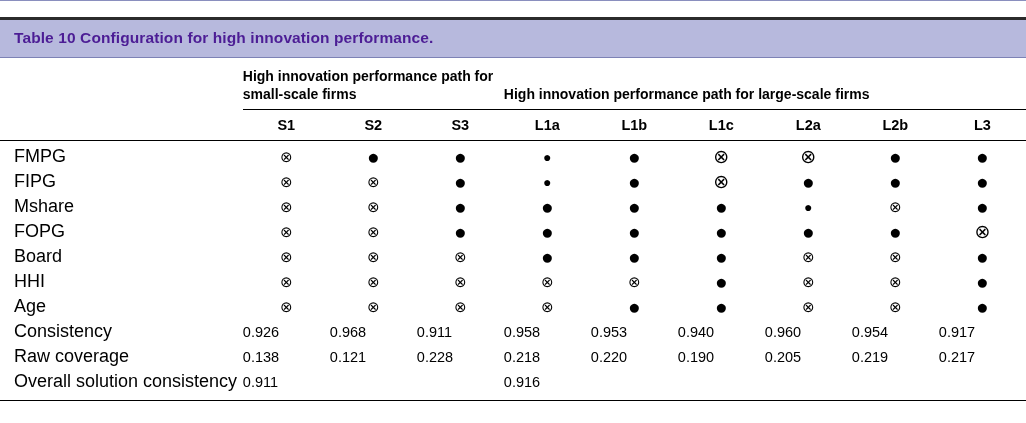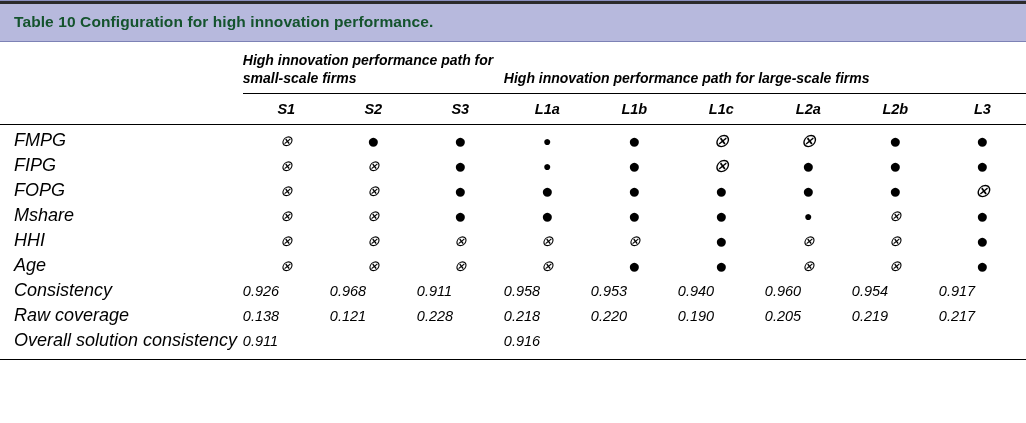--- a/index.html
+++ b/index.html
@@ -20,28 +20,28 @@
     border-top: 1px solid #8a8fbe;
   }
   .caption-bar {
     background: #b7b9dd;
     border-top: 3px solid #2b2b2b;
     border-bottom: 1px solid #7d82b5;
     padding: 9px 14px 10px 14px;
     font-weight: bold;
     font-size: 15.5px;
     letter-spacing: 0.1px;
-    color: #14532d;
+    color: #4c1d95;
+    margin-top: 16px;
   }
   table.main {
     border-collapse: collapse;
     width: 100%;
     table-layout: fixed;
     font-size: 14px;
-    font-style: italic;
   }
   col.c-label { width: 240px; }
   col.c-small { width: 86px; }
   col.c-large { width: 86px; }
 
   .grouphdr {
     font-weight: bold;
     font-size: 14px;
     text-align: left;
     vertical-align: bottom;
@@ -154,40 +154,52 @@
           <td class="cell"><span class="sym small-x">⊗</span></td>
           <td class="cell"><span class="sym big-filled">●</span></td>
           <td class="cell"><span class="sym small-filled">●</span></td>
           <td class="cell"><span class="sym big-filled">●</span></td>
           <td class="cell"><span class="sym big-x">⊗</span></td>
           <td class="cell"><span class="sym big-filled">●</span></td>
           <td class="cell"><span class="sym big-filled">●</span></td>
           <td class="cell"><span class="sym big-filled">●</span></td>
         </tr>
         <tr>
+          <td class="rowlabel">Mshare</td>
+          <td class="cell"><span class="sym small-x">⊗</span></td>
+          <td class="cell"><span class="sym small-x">⊗</span></td>
+          <td class="cell"><span class="sym big-filled">●</span></td>
+          <td class="cell"><span class="sym big-filled">●</span></td>
+          <td class="cell"><span class="sym big-filled">●</span></td>
+          <td class="cell"><span class="sym big-filled">●</span></td>
+          <td class="cell"><span class="sym small-filled">●</span></td>
+          <td class="cell"><span class="sym small-x">⊗</span></td>
+          <td class="cell"><span class="sym big-filled">●</span></td>
+        </tr>
+        <tr>
           <td class="rowlabel">FOPG</td>
           <td class="cell"><span class="sym small-x">⊗</span></td>
           <td class="cell"><span class="sym small-x">⊗</span></td>
           <td class="cell"><span class="sym big-filled">●</span></td>
           <td class="cell"><span class="sym big-filled">●</span></td>
           <td class="cell"><span class="sym big-filled">●</span></td>
           <td class="cell"><span class="sym big-filled">●</span></td>
           <td class="cell"><span class="sym big-filled">●</span></td>
           <td class="cell"><span class="sym big-filled">●</span></td>
           <td class="cell"><span class="sym big-x">⊗</span></td>
         </tr>
         <tr>
-          <td class="rowlabel">Mshare</td>
-          <td class="cell"><span class="sym small-x">⊗</span></td>
-          <td class="cell"><span class="sym small-x">⊗</span></td>
-          <td class="cell"><span class="sym big-filled">●</span></td>
-          <td class="cell"><span class="sym big-filled">●</span></td>
-          <td class="cell"><span class="sym big-filled">●</span></td>
-          <td class="cell"><span class="sym big-filled">●</span></td>
-          <td class="cell"><span class="sym small-filled">●</span></td>
+          <td class="rowlabel">Board</td>
+          <td class="cell"><span class="sym small-x">⊗</span></td>
+          <td class="cell"><span class="sym small-x">⊗</span></td>
+          <td class="cell"><span class="sym small-x">⊗</span></td>
+          <td class="cell"><span class="sym big-filled">●</span></td>
+          <td class="cell"><span class="sym big-filled">●</span></td>
+          <td class="cell"><span class="sym big-filled">●</span></td>
+          <td class="cell"><span class="sym small-x">⊗</span></td>
           <td class="cell"><span class="sym small-x">⊗</span></td>
           <td class="cell"><span class="sym big-filled">●</span></td>
         </tr>
         <tr>
           <td class="rowlabel">HHI</td>
           <td class="cell"><span class="sym small-x">⊗</span></td>
           <td class="cell"><span class="sym small-x">⊗</span></td>
           <td class="cell"><span class="sym small-x">⊗</span></td>
           <td class="cell"><span class="sym small-x">⊗</span></td>
           <td class="cell"><span class="sym small-x">⊗</span></td>

